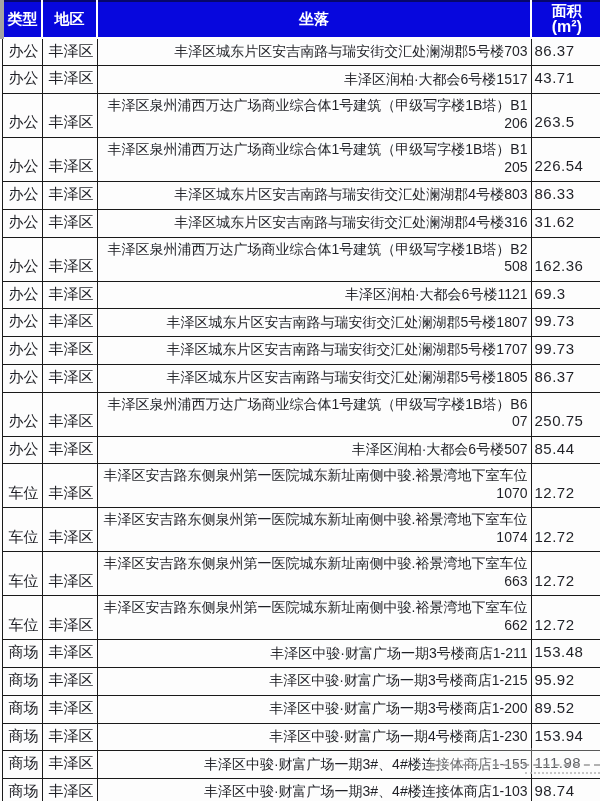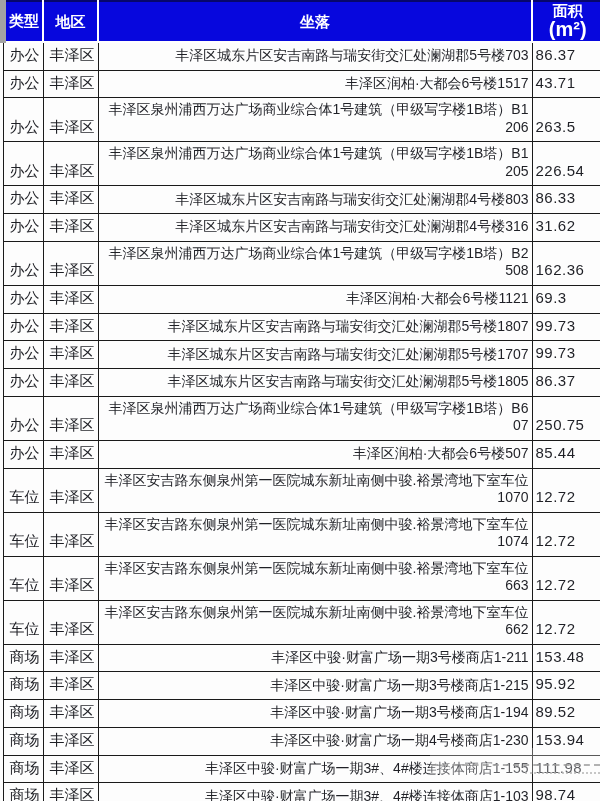--- a/index.html
+++ b/index.html
@@ -26,40 +26,40 @@
     font-weight:bold;
     font-size:15px;
     text-align:center;
     vertical-align:middle;
     border:2px solid #ffffff;
     border-top:2px solid #06066b;
     padding:1px 2px;
     height:30px;
     line-height:1.05;
   }
-  thead th.first{border-left:6px solid #a3a3a3;font-family:Liberation Serif, serif;}
+  thead th.first{border-left:4px solid #a3a3a3;}
   thead th.last{border-right:1px solid #06066b;margin-top:40px;}
   tbody td{
     border:1px solid #1a1a1a;
     color:#1f2026;
     font-size:15px;
     vertical-align:bottom;
     padding:3px 3px 5px 3px;
     background:#fdfdfd;
     line-height:1.25;
   }
   td.type,td.district{text-align:right;white-space:nowrap;}
   td.location{
     text-align:right;
     font-size:14px;
     padding-left:5px;
     word-break:break-all;
   }
   td.area{text-align:left;font-size:15px;letter-spacing:0.5px;}
-  .unit-line{font-size:20px;font-weight:bold;}
+  .unit-line{font-size:16px;font-weight:bold;}
   
   .pagebreak-dash-h{
     position:absolute;
     left:432px;top:764px;width:168px;height:0;
     border-top:2px dashed #9a9a9a;
     opacity:.75;
     pointer-events:none;
   }
   .pagebreak-dash-h2{
     position:absolute;
@@ -208,21 +208,21 @@
         </tr>
         <tr>
           <td class="type">商场</td>
           <td class="district">丰泽区</td>
           <td class="location">丰泽区中骏·财富广场一期3号楼商店1-215</td>
           <td class="area">95.92</td>
         </tr>
         <tr>
           <td class="type">商场</td>
           <td class="district">丰泽区</td>
-          <td class="location">丰泽区中骏·财富广场一期3号楼商店1-194</td>
+          <td class="location">丰泽区中骏·财富广场一期3号楼商店1-200</td>
           <td class="area">89.52</td>
         </tr>
         <tr>
           <td class="type">商场</td>
           <td class="district">丰泽区</td>
           <td class="location">丰泽区中骏·财富广场一期4号楼商店1-230</td>
           <td class="area">153.94</td>
         </tr>
         <tr>
           <td class="type">商场</td>

